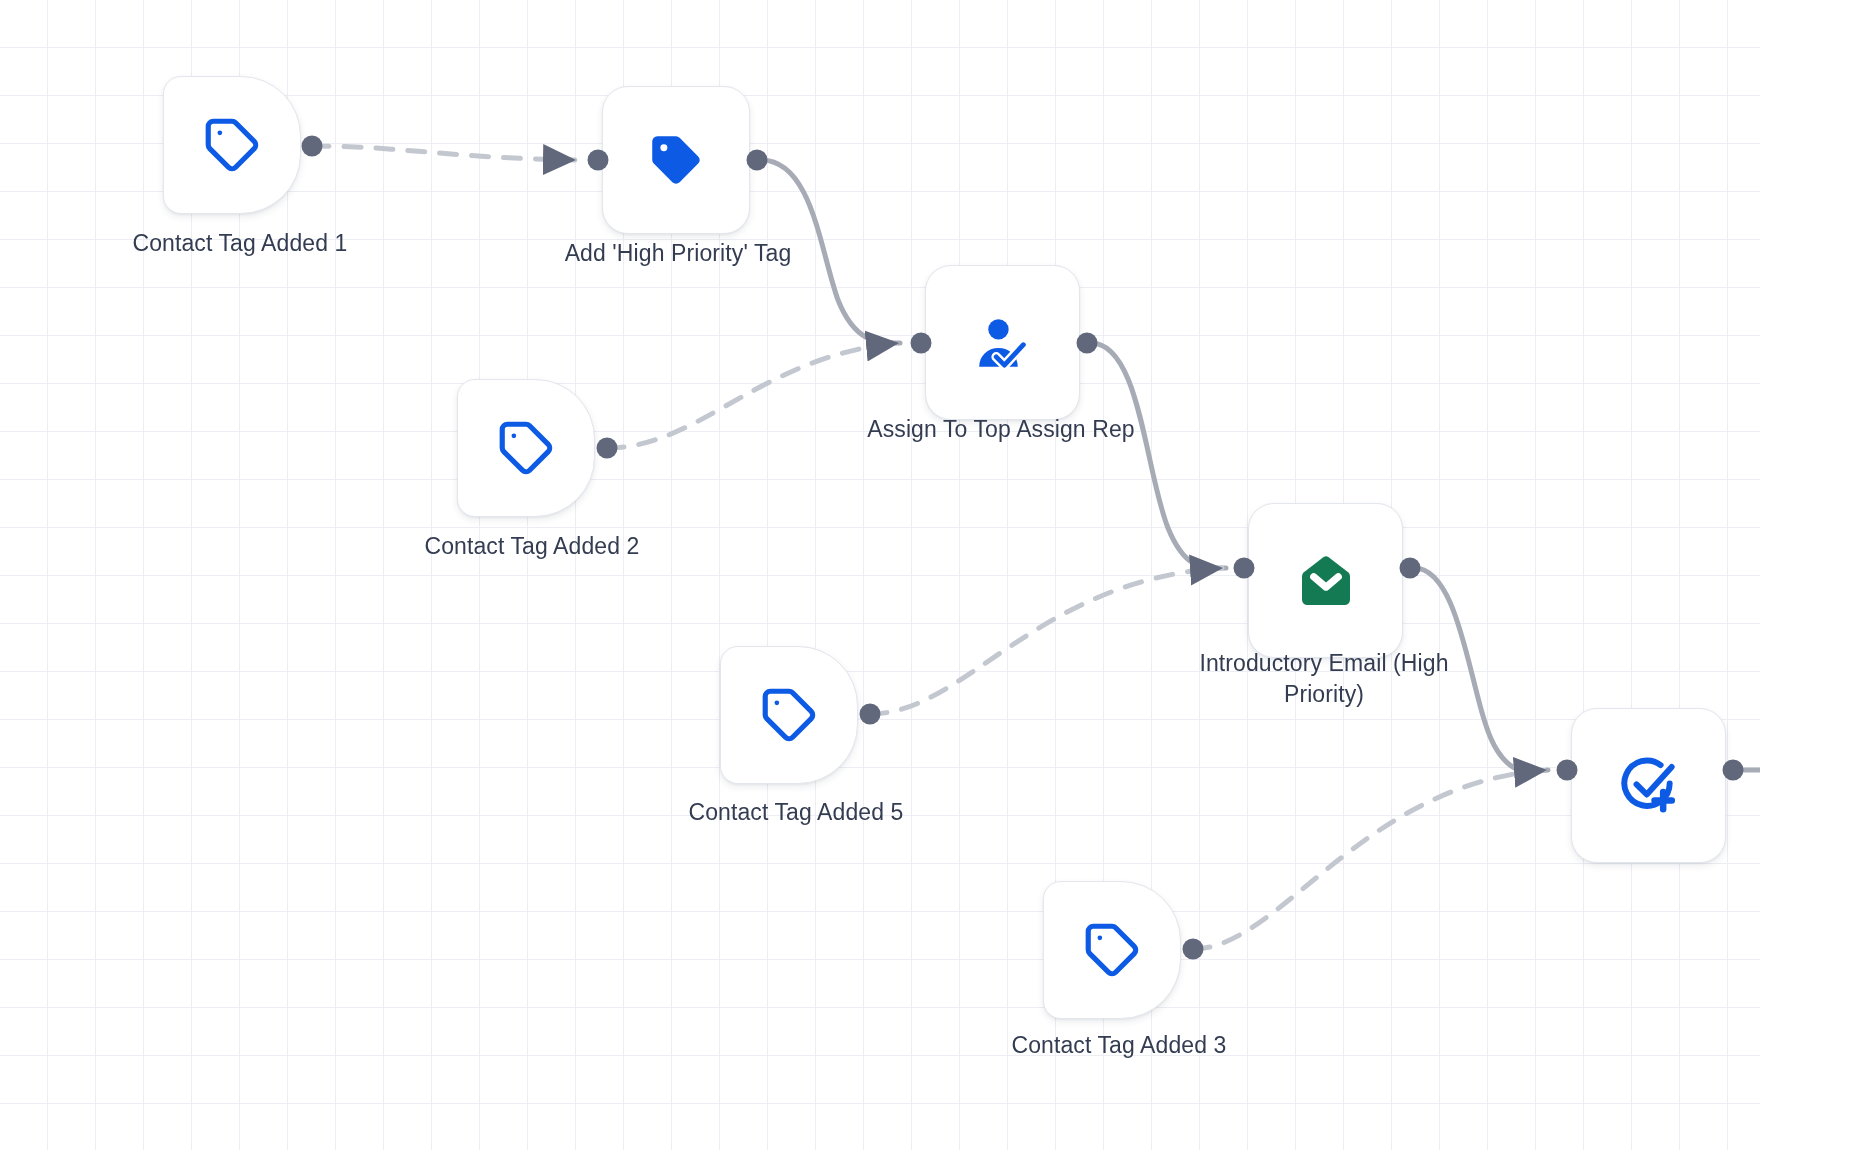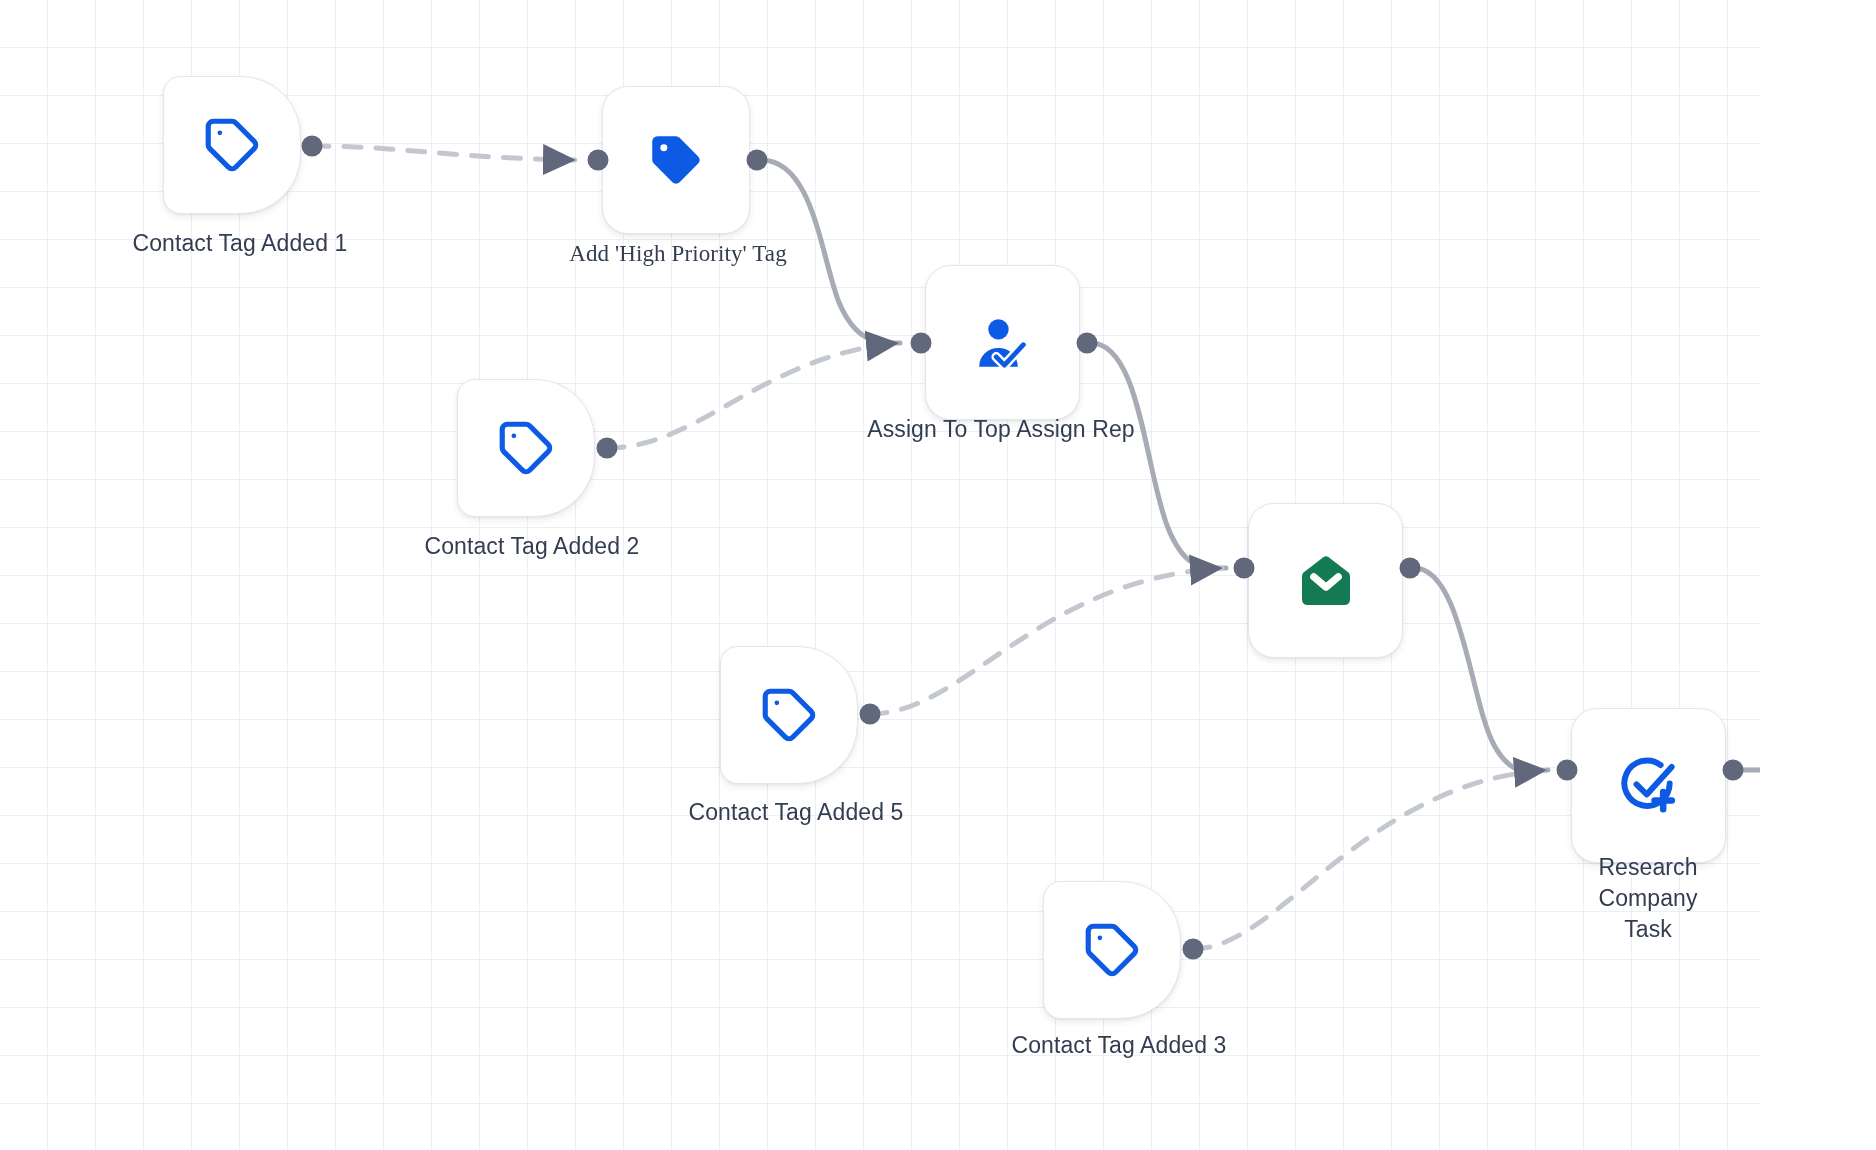--- a/index.html
+++ b/index.html
@@ -119,21 +119,21 @@
   <div class="node action" style="left:602px; top:86px; width:148px; height:148px;">
     <span class="glyph">
       <svg width="62" height="62" viewBox="0 0 24 24">
         <path d="M20.6 13.4 13.4 20.6a2 2 0 0 1-2.8 0l-7.2-7.2A2 2 0 0 1 2.8 12V4.8A2 2 0 0 1 4.8 2.8H12a2 2 0 0 1 1.4.6l7.2 7.2a2 2 0 0 1 0 2.8z" fill="#0d5ae5"></path>
         <circle cx="7.3" cy="7.3" r="1.35" fill="#ffffff"></circle>
       </svg>
     </span>
   </div>
   <div class="port" style="left:598px; top:160px;"></div>
   <div class="port" style="left:757px; top:160px;"></div>
-  <div class="node-label" style="left:678px; top:238px;font-family:Liberation Serif, serif;">Add 'High Priority' Tag</div>
+  <div class="node-label" style="left:678px; top:238px;">Add 'High Priority' Tag</div>
 
   <div class="node trigger" style="left:457px; top:379px; width:138px; height:138px;">
     <span class="glyph">
       <svg width="62" height="62" viewBox="0 0 24 24" fill="none" stroke="#0d5ae5" stroke-width="2" stroke-linecap="round" stroke-linejoin="round">
         <path d="M20.6 13.4 13.4 20.6a2 2 0 0 1-2.8 0l-7.2-7.2A2 2 0 0 1 2.8 12V4.8A2 2 0 0 1 4.8 2.8H12a2 2 0 0 1 1.4.6l7.2 7.2a2 2 0 0 1 0 2.8z"></path>
         <circle cx="7.3" cy="7.3" r="0.9" fill="#0d5ae5" stroke="none"></circle>
       </svg>
     </span>
   </div>
   <div class="port" style="left:607px; top:448px;"></div>
@@ -167,20 +167,22 @@
   <div class="node action" style="left:1248px; top:503px; width:155px; height:155px;">
     <span class="glyph">
       <svg width="64" height="64" viewBox="0 0 24 24">
         <path d="M3 10.2 A2 2 0 0 1 3.7 8.7 L11 3.1 a1.7 1.7 0 0 1 2 0 l7.3 5.6 a2 2 0 0 1 .7 1.5 V19 a2 2 0 0 1-2 2 H5 a2 2 0 0 1-2-2 z" fill="#137a54"></path>
         <path d="M7.4 10.4 12 14.3 16.6 10.4" fill="none" stroke="#ffffff" stroke-width="2.7" stroke-linecap="round" stroke-linejoin="round"></path>
       </svg>
     </span>
   </div>
   <div class="port" style="left:1244px; top:568px;"></div>
   <div class="port" style="left:1410px; top:568px;"></div>
+  <div class="node-label" style="left:1324px; top:648px; width:330px; margin-left:0;">Introductory Email (High
+Priority)</div>
 
   <div class="node trigger" style="left:1043px; top:881px; width:138px; height:138px;">
     <span class="glyph">
       <svg width="62" height="62" viewBox="0 0 24 24" fill="none" stroke="#0d5ae5" stroke-width="2" stroke-linecap="round" stroke-linejoin="round">
         <path d="M20.6 13.4 13.4 20.6a2 2 0 0 1-2.8 0l-7.2-7.2A2 2 0 0 1 2.8 12V4.8A2 2 0 0 1 4.8 2.8H12a2 2 0 0 1 1.4.6l7.2 7.2a2 2 0 0 1 0 2.8z"></path>
         <circle cx="7.3" cy="7.3" r="0.9" fill="#0d5ae5" stroke="none"></circle>
       </svg>
     </span>
   </div>
   <div class="port" style="left:1193px; top:949px;"></div>
@@ -190,15 +192,14 @@
     <span class="glyph">
       <svg width="68" height="68" viewBox="0 0 24 24" fill="none" stroke="#0d5ae5" stroke-width="2.1" stroke-linecap="round" stroke-linejoin="round">
         <path d="M19.3 11.1 A8 8 0 1 1 16.1 4.6"></path>
         <path d="M7.6 11.4 11.2 15 20 5.3"></path>
         <path d="M17 14.1 v6.1 M13.95 17.15 h6.1" stroke-width="2.3"></path>
       </svg>
     </span>
   </div>
   <div class="port" style="left:1567px; top:770px;"></div>
   <div class="port" style="left:1733px; top:770px;"></div>
-  <div class="node-label" style="left:1648px; top:852px;">Research Company Task</div>
 
 </div>
 
 </body></html>

